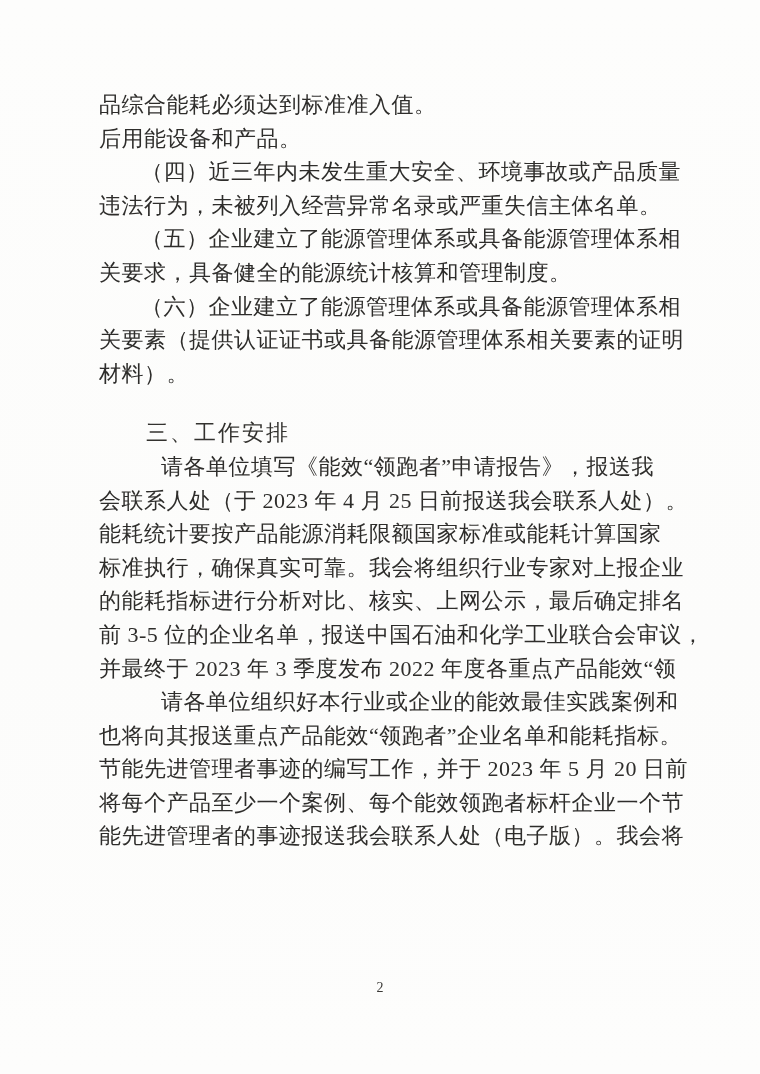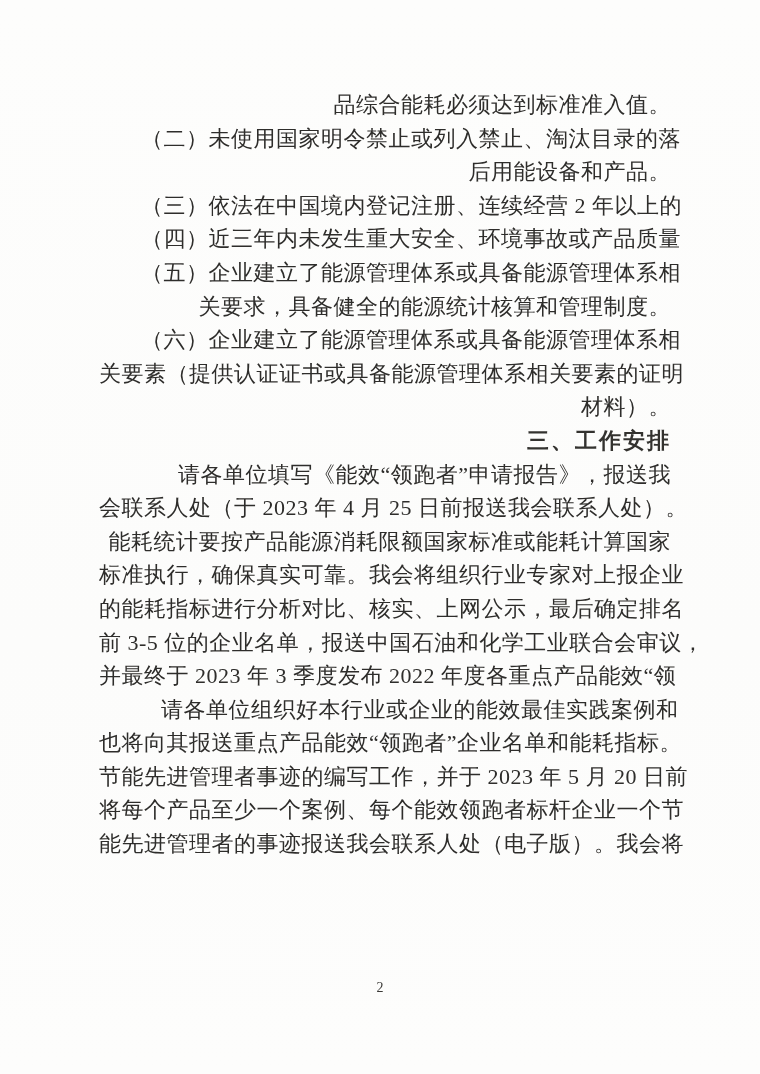--- a/index.html
+++ b/index.html
@@ -25,33 +25,33 @@
     left: 99px;
     top: 88px;
     width: 572px;
     font-size: 22px;
     line-height: 33.6px;
     letter-spacing: 0.5px;
   }
   .line {
     height: 33.6px;
     white-space: nowrap;
-    text-align: right;
   }
   
   .indent {
     padding-left: 42px;
   }
   
   .heading {
     padding-left: 47px;
     font-family: "Liberation Sans", "DejaVu Sans", sans-serif;
-    font-weight: 700;
+    font-weight: 400;
     letter-spacing: 2px;
     color: #33322f;
+    margin-top: 26px;
   }
   
   .para-indent {
     padding-left: 62px;
   }
   .page-number {
     position: absolute;
     top: 980px;
     left: 0;
     width: 100%;
@@ -61,24 +61,23 @@
     color: #3a3936;
     font-family: "Liberation Serif", "DejaVu Serif", serif;
   }
 </style>
 </head>
 <body>
 
 <div class="page">
   <div class="text-block">
     <div class="line">品综合能耗必须达到标准准入值。</div>
-    <div class="line indent">（二）未使用国家明令禁止或列入禁止、淘汰目录的落</div>
     <div class="line">后用能设备和产品。</div>
-    <div class="line indent">（三）依法在中国境内登记注册、连续经营 2 年以上的</div>
     <div class="line indent">（四）近三年内未发生重大安全、环境事故或产品质量</div>
+    <div class="line">违法行为，未被列入经营异常名录或严重失信主体名单。</div>
     <div class="line indent">（五）企业建立了能源管理体系或具备能源管理体系相</div>
     <div class="line">关要求，具备健全的能源统计核算和管理制度。</div>
     <div class="line indent">（六）企业建立了能源管理体系或具备能源管理体系相</div>
     <div class="line">关要素（提供认证证书或具备能源管理体系相关要素的证明</div>
     <div class="line">材料）。</div>
     <div class="line heading">三、工作安排</div>
     <div class="line para-indent">请各单位填写《能效“领跑者”申请报告》，报送我</div>
     <div class="line">会联系人处（于 2023 年 4 月 25 日前报送我会联系人处）。</div>
     <div class="line">能耗统计要按产品能源消耗限额国家标准或能耗计算国家</div>
     <div class="line">标准执行，确保真实可靠。我会将组织行业专家对上报企业</div>

